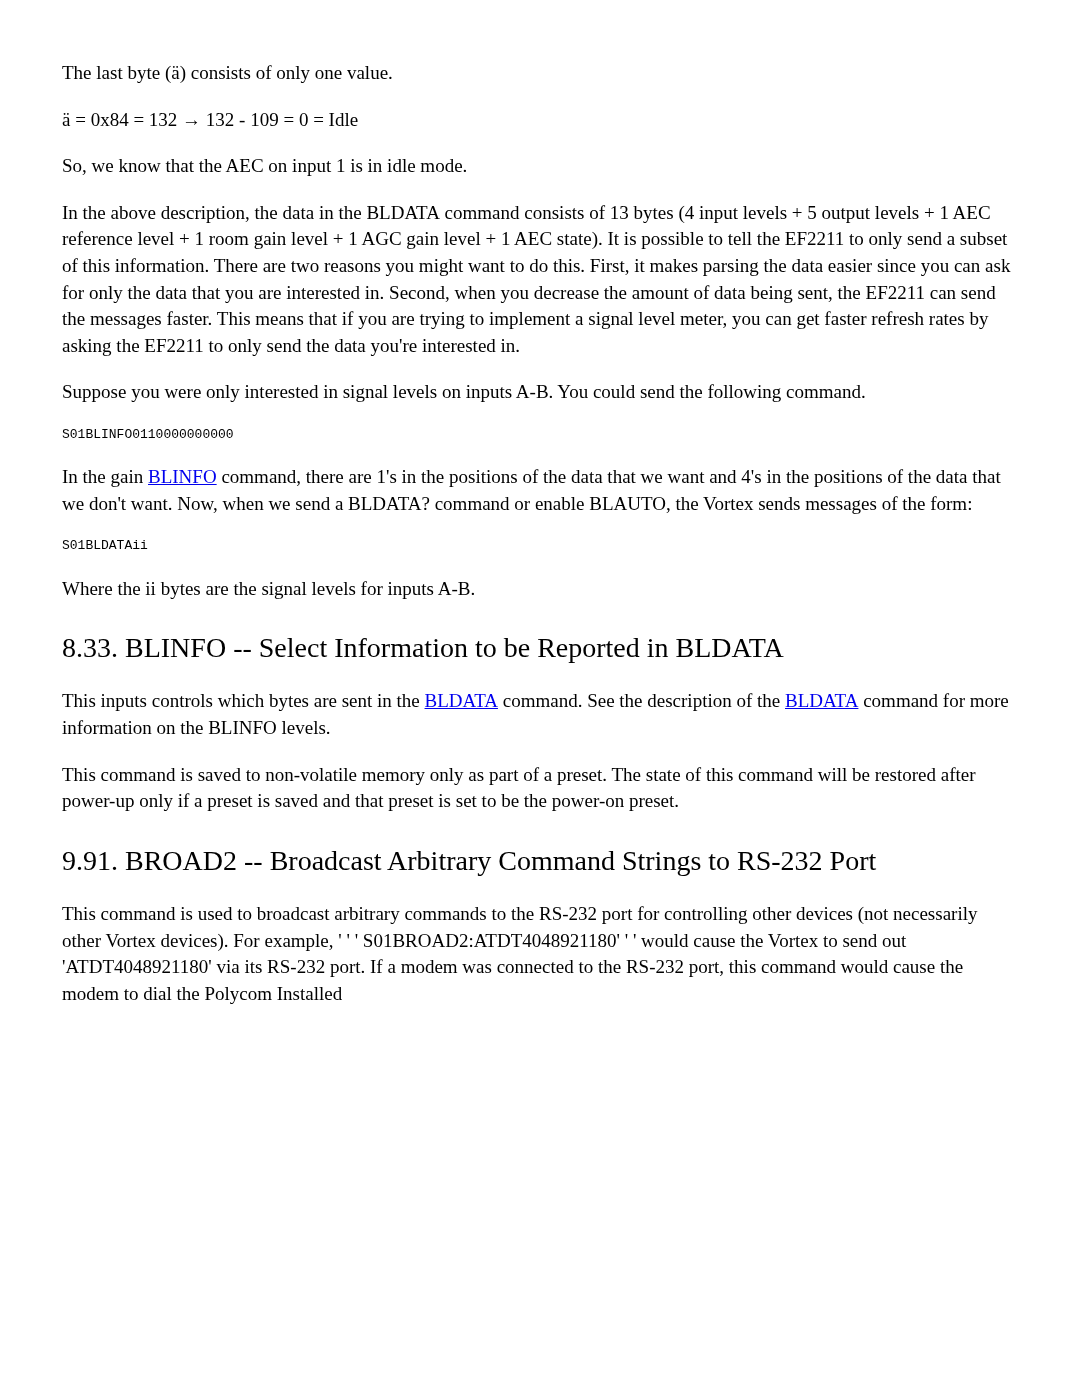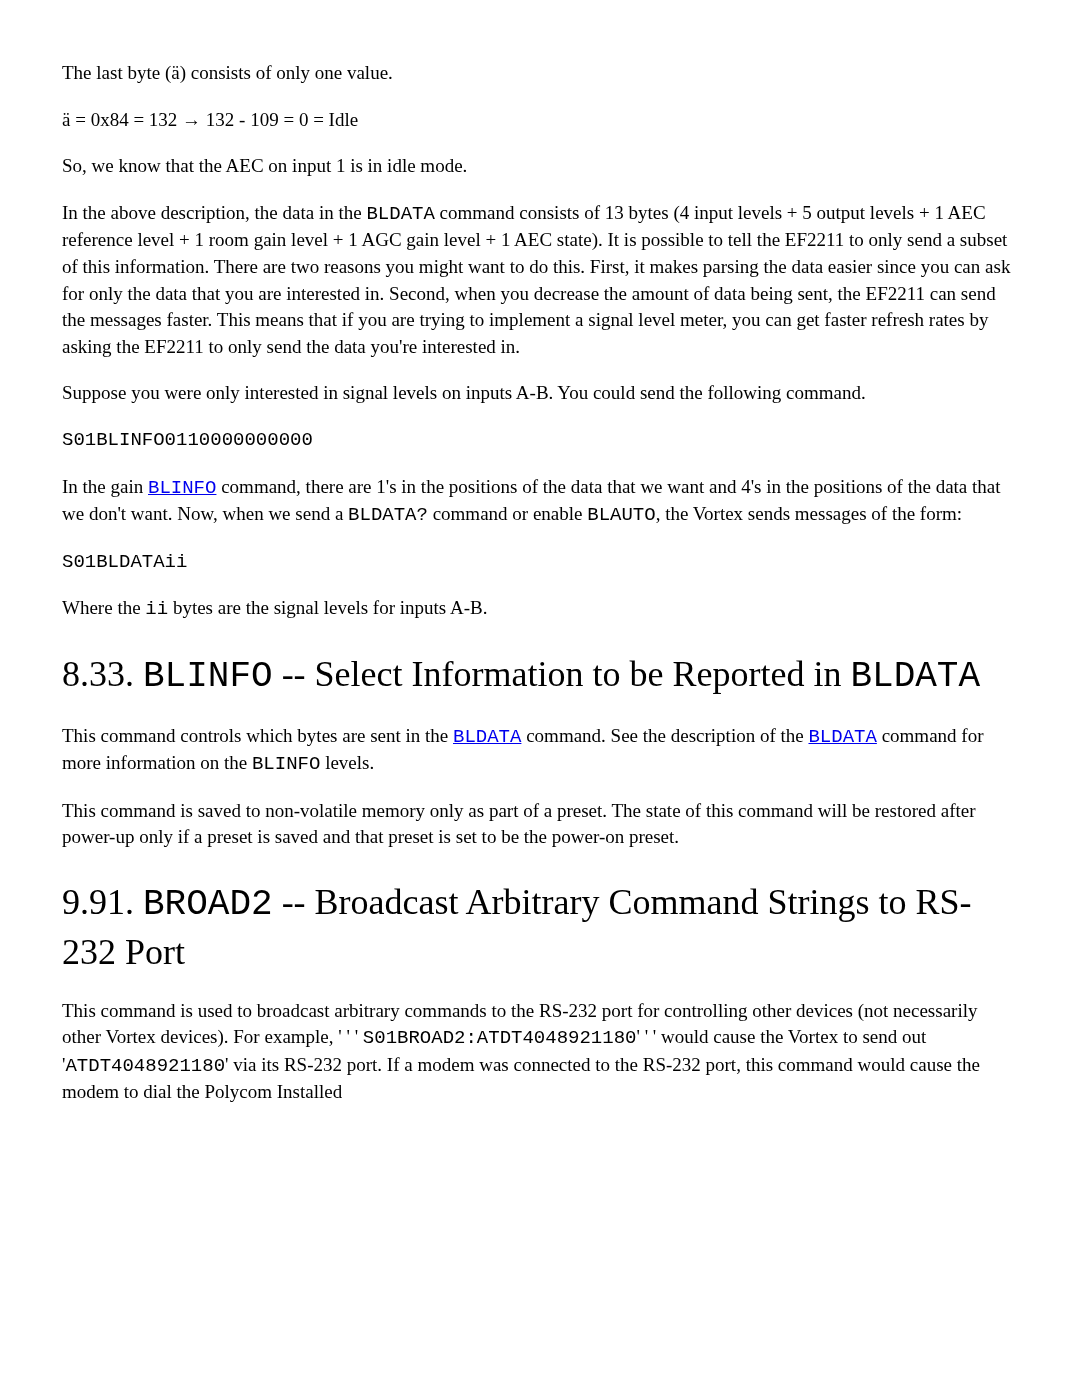--- a/index.html
+++ b/index.html
@@ -10,33 +10,33 @@
     background: #fff;
     margin: 0;
     padding: 60px 62px 40px 62px;
     width: 1080px;
     box-sizing: border-box;
   }
   p {
     margin: 0 0 20px 0;
   }
   h2 {
-    font-size: 36px;
+    font-size: 28px;
     font-weight: normal;
     margin: 28px 0 22px 0;
     line-height: 1.3;
   }
   .mono {
-    font-family: Liberation Mono, monospace;
+    font-family: Liberation Serif, serif;
     text-align: center;
   }
   .code-block {
     font-family: "Courier New", Courier, monospace;
     margin: 0 0 20px 0;
-    font-size: 19px;
+    font-size: 13px;
   }
   a {
     color: #0000EE;
     text-decoration: underline;
   }
   a .mono {
     color: #0000EE;
   }
 </style>
 </head>
@@ -64,21 +64,21 @@
 
 <p>
   <span>Where the </span><span class="mono">ii</span><span> bytes are the signal levels for inputs A-B.</span>
 </p>
 
 <h2>
   <span>8.33. </span><span class="mono">BLINFO</span><span> -- Select Information to be Reported in </span><span class="mono">BLDATA</span>
 </h2>
 
 <p>
-  <span>This command controls which bytes are sent in the </span><a href="#"><span class="mono">BLDATA</span></a><span> command. See the description of the </span><a href="#"><span class="mono">BLDATA</span></a><span> command for more information on the </span><span class="mono">BLINFO</span><span> levels.</span>
+  <span>This inputs controls which bytes are sent in the </span><a href="#"><span class="mono">BLDATA</span></a><span> command. See the description of the </span><a href="#"><span class="mono">BLDATA</span></a><span> command for more information on the </span><span class="mono">BLINFO</span><span> levels.</span>
 </p>
 
 <p>This command is saved to non-volatile memory only as part of a preset. The state of this command will be restored after power-up only if a preset is saved and that preset is set to be the power-on preset.</p>
 
 <h2>
   <span>9.91. </span><span class="mono">BROAD2</span><span> -- Broadcast Arbitrary Command Strings to RS-232 Port</span>
 </h2>
 
 <p>
   <span>This command is used to broadcast arbitrary commands to the RS-232 port for controlling other devices (not necessarily other Vortex devices). For example, ' ' ' </span><span class="mono">S01BROAD2:ATDT4048921180</span><span>' ' ' would cause the Vortex to send out '</span><span class="mono">ATDT4048921180</span><span>' via its RS-232 port. If a modem was connected to the RS-232 port, this command would cause the modem to dial the Polycom Installed</span>

